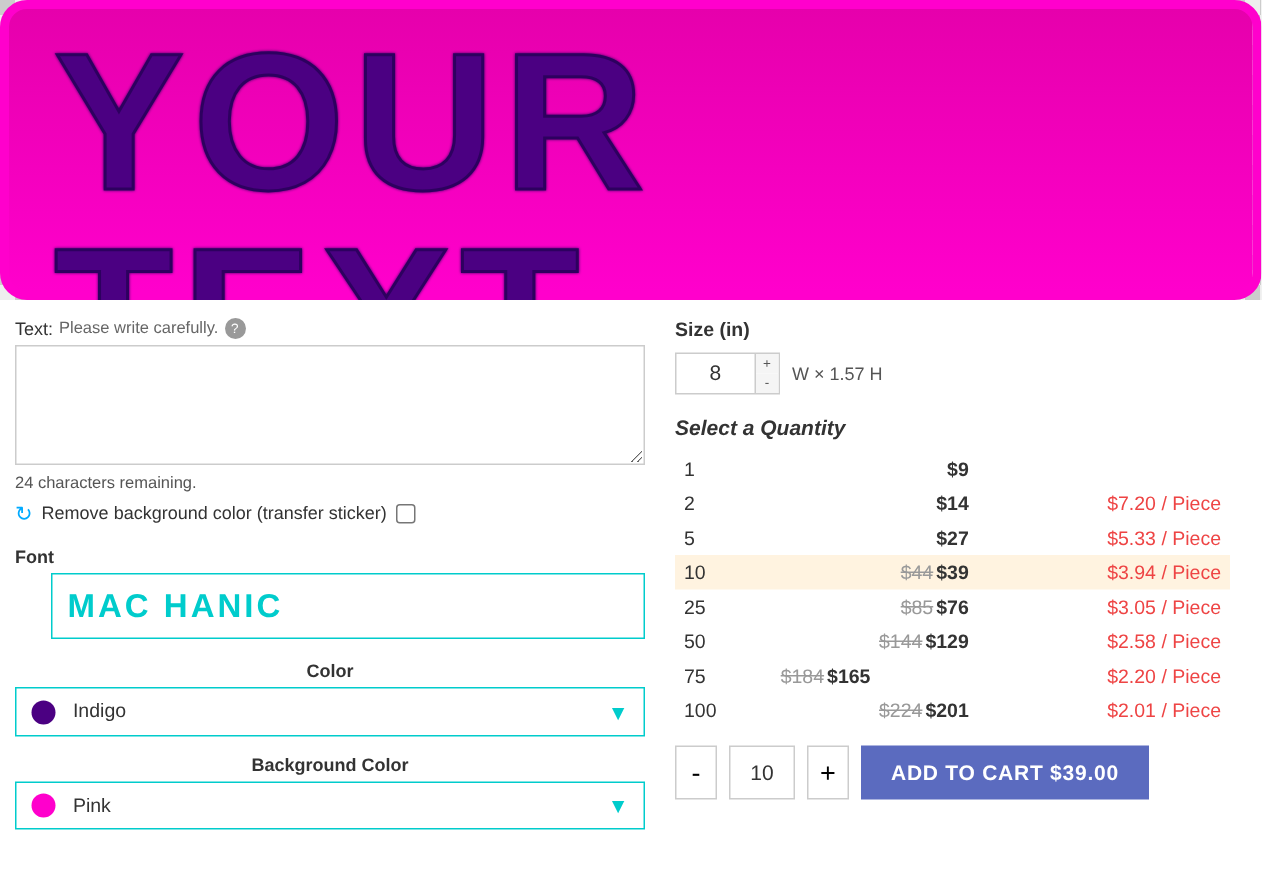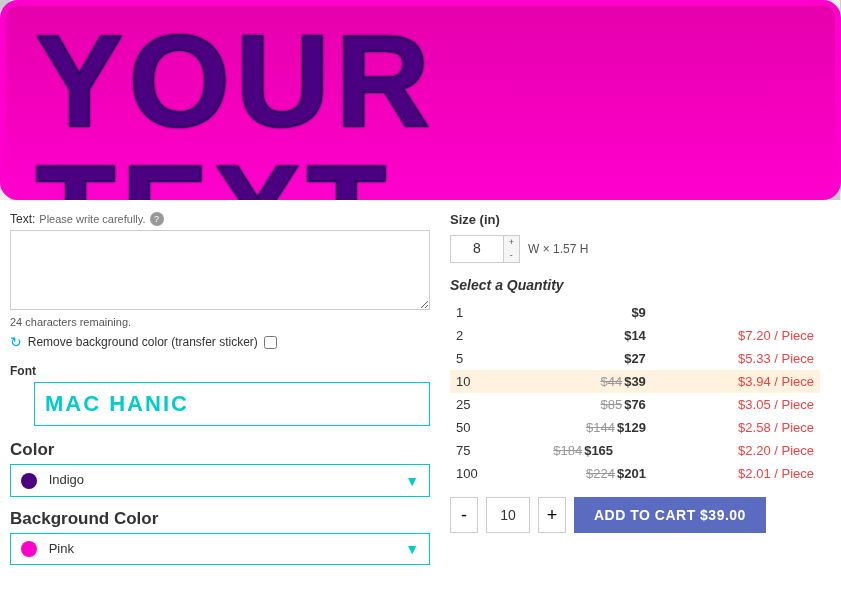--- a/index.html
+++ b/index.html
@@ -139,23 +139,24 @@
       font-weight: 900;
       color: #00cccc;
       letter-spacing: 2px;
       margin-bottom: 14px;
       background: #fff;
       text-transform: uppercase;
       margin-left: 24px;
     }
 
     .color-label {
-      font-size: 17px;
+      font-size: 12px;
       font-weight: bold;
       margin-bottom: 4px;
+      text-align: center;
     }
 
     .color-select-display {
       width: 100%;
       border: 1px solid #00cccc;
       padding: 7px 10px;
       font-size: 13px;
       background: #fff;
       cursor: pointer;
       display: flex;
@@ -406,21 +407,21 @@
             <td style="text-align: right;"><span class="price-orig">$85</span><span class="price-new">$76</span></td>
             <td class="price-per">$3.05 / Piece</td>
           </tr>
           <tr>
             <td>50</td>
             <td style="text-align: right;"><span class="price-orig">$144</span><span class="price-new">$129</span></td>
             <td class="price-per">$2.58 / Piece</td>
           </tr>
           <tr>
             <td>75</td>
-            <td style="text-align: center;"><span class="price-orig">$184</span><span class="price-new">$165</span></td>
+            <td style="text-align: left;"><span class="price-orig">$184</span><span class="price-new">$165</span></td>
             <td class="price-per">$2.20 / Piece</td>
           </tr>
           <tr>
             <td>100</td>
             <td style="text-align: right;"><span class="price-orig">$224</span><span class="price-new">$201</span></td>
             <td class="price-per">$2.01 / Piece</td>
           </tr>
         </tbody>
     </table>
 

